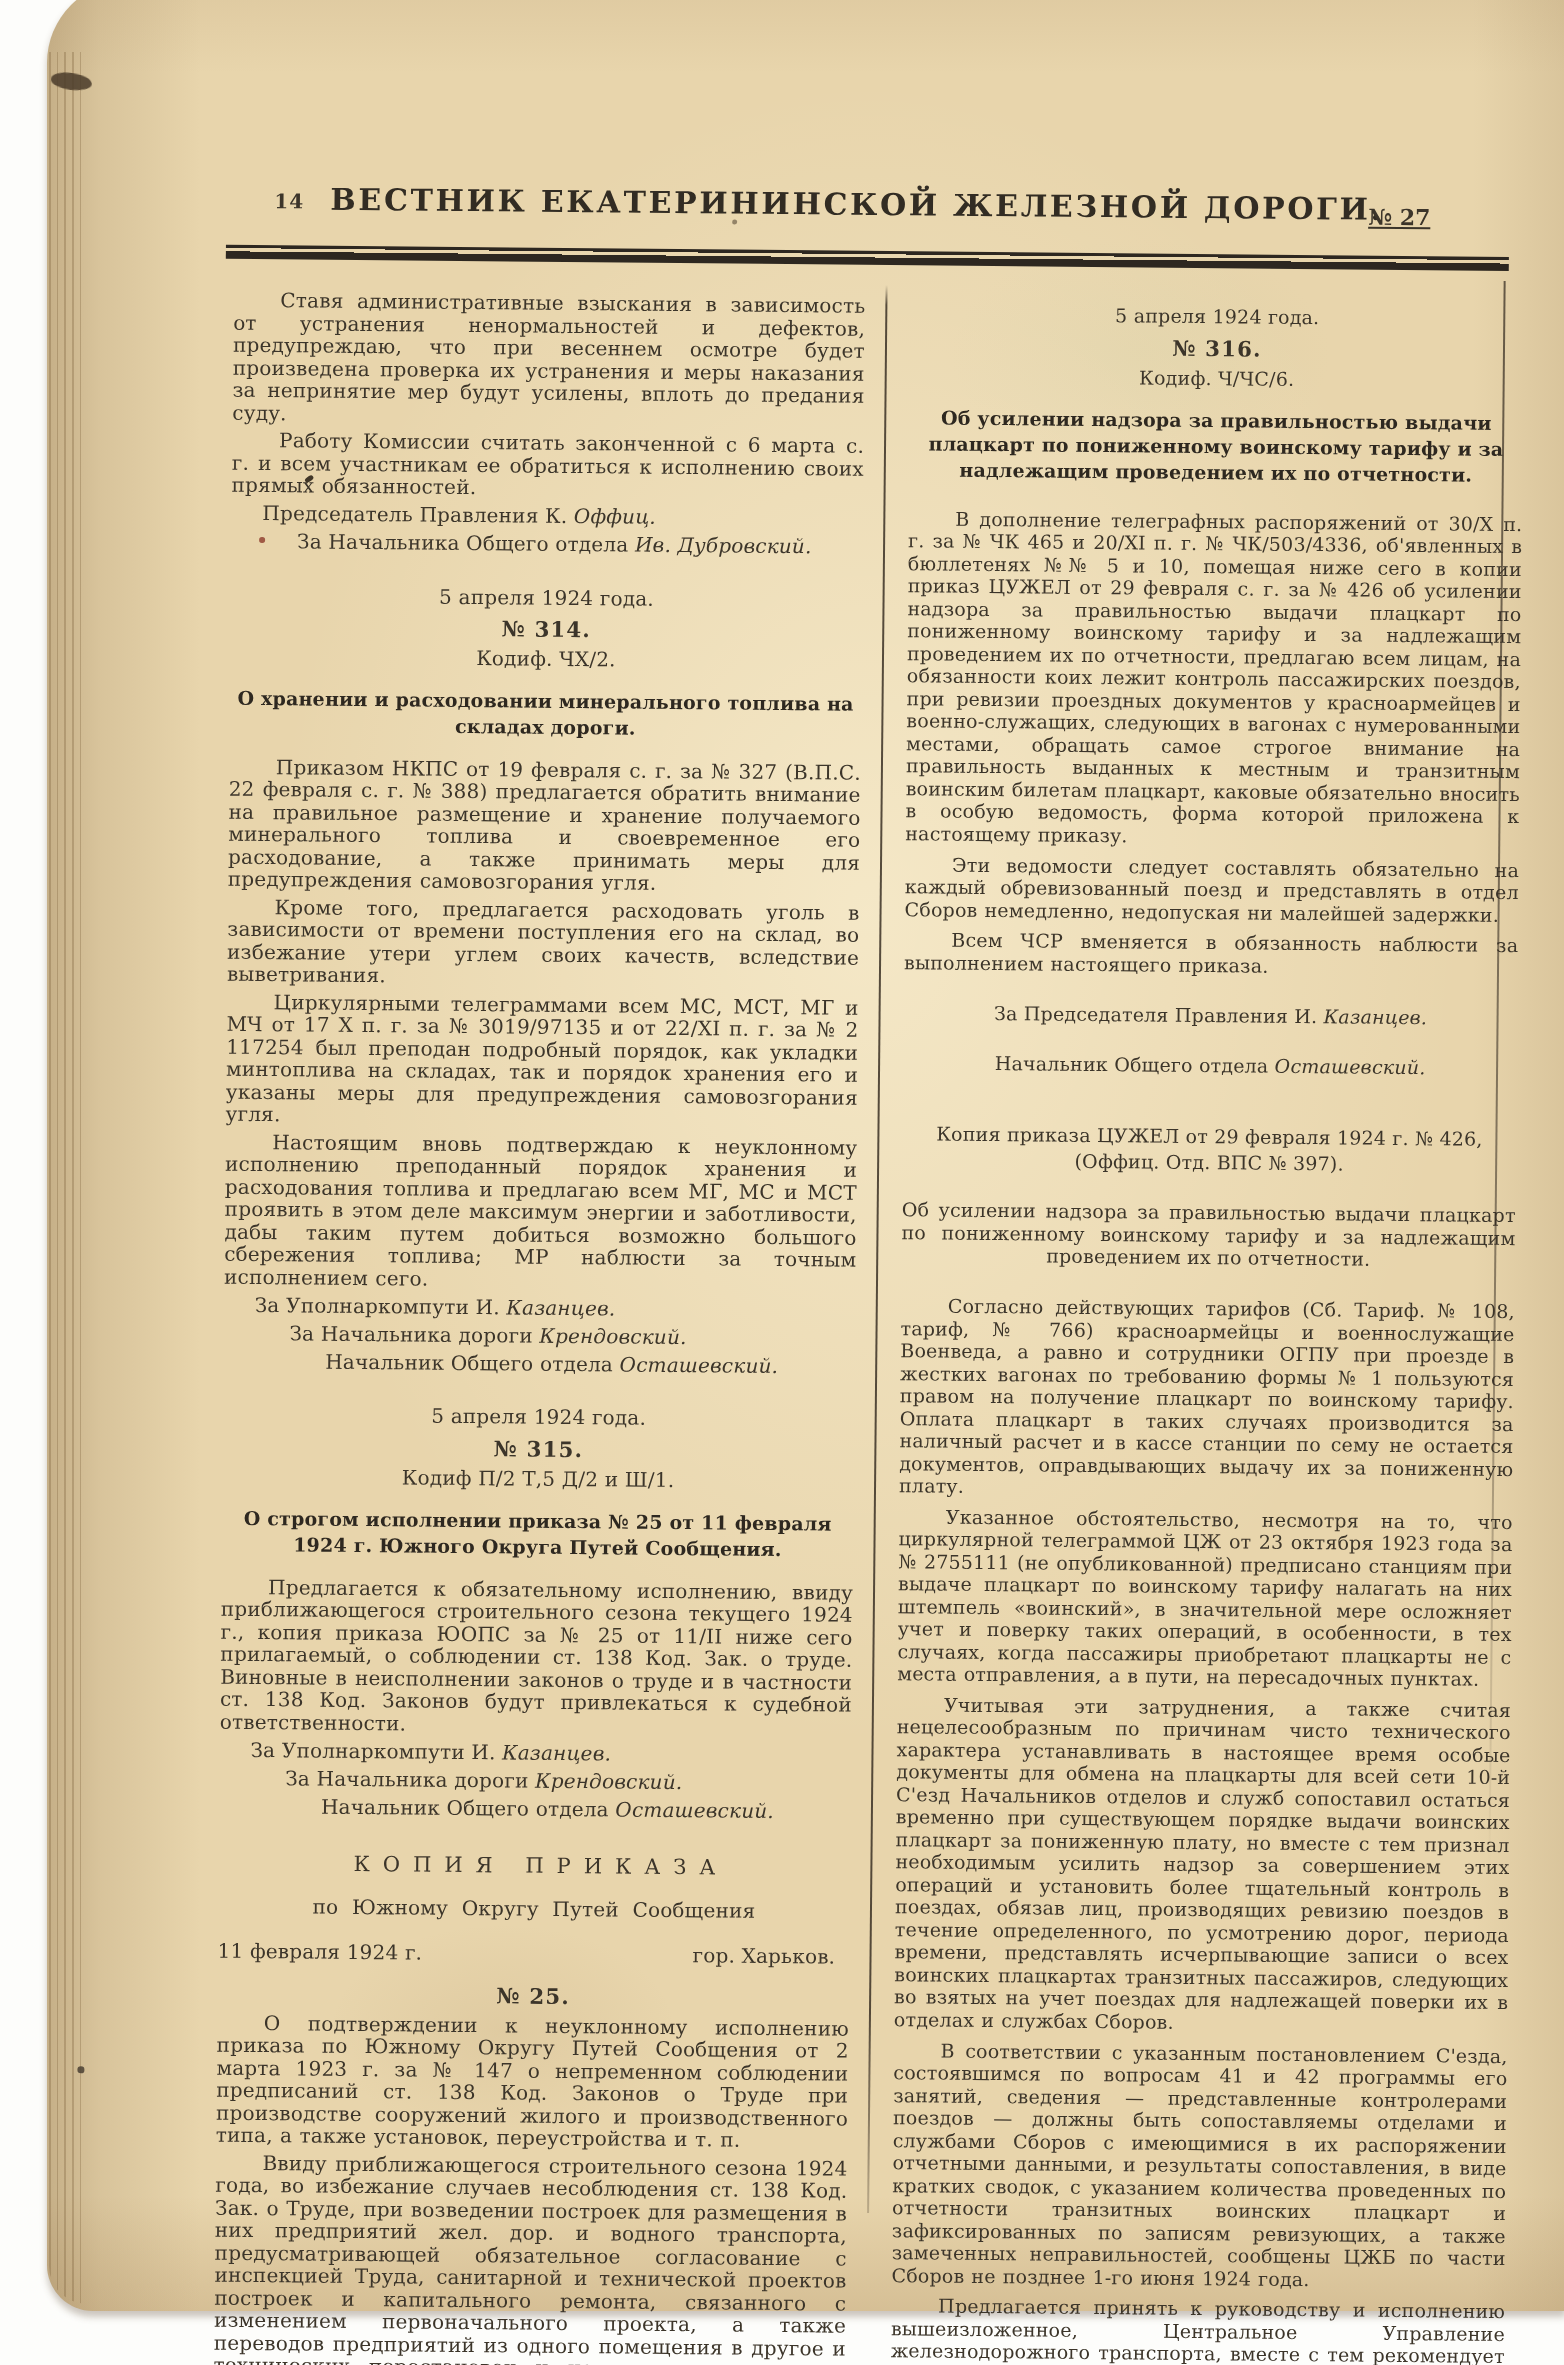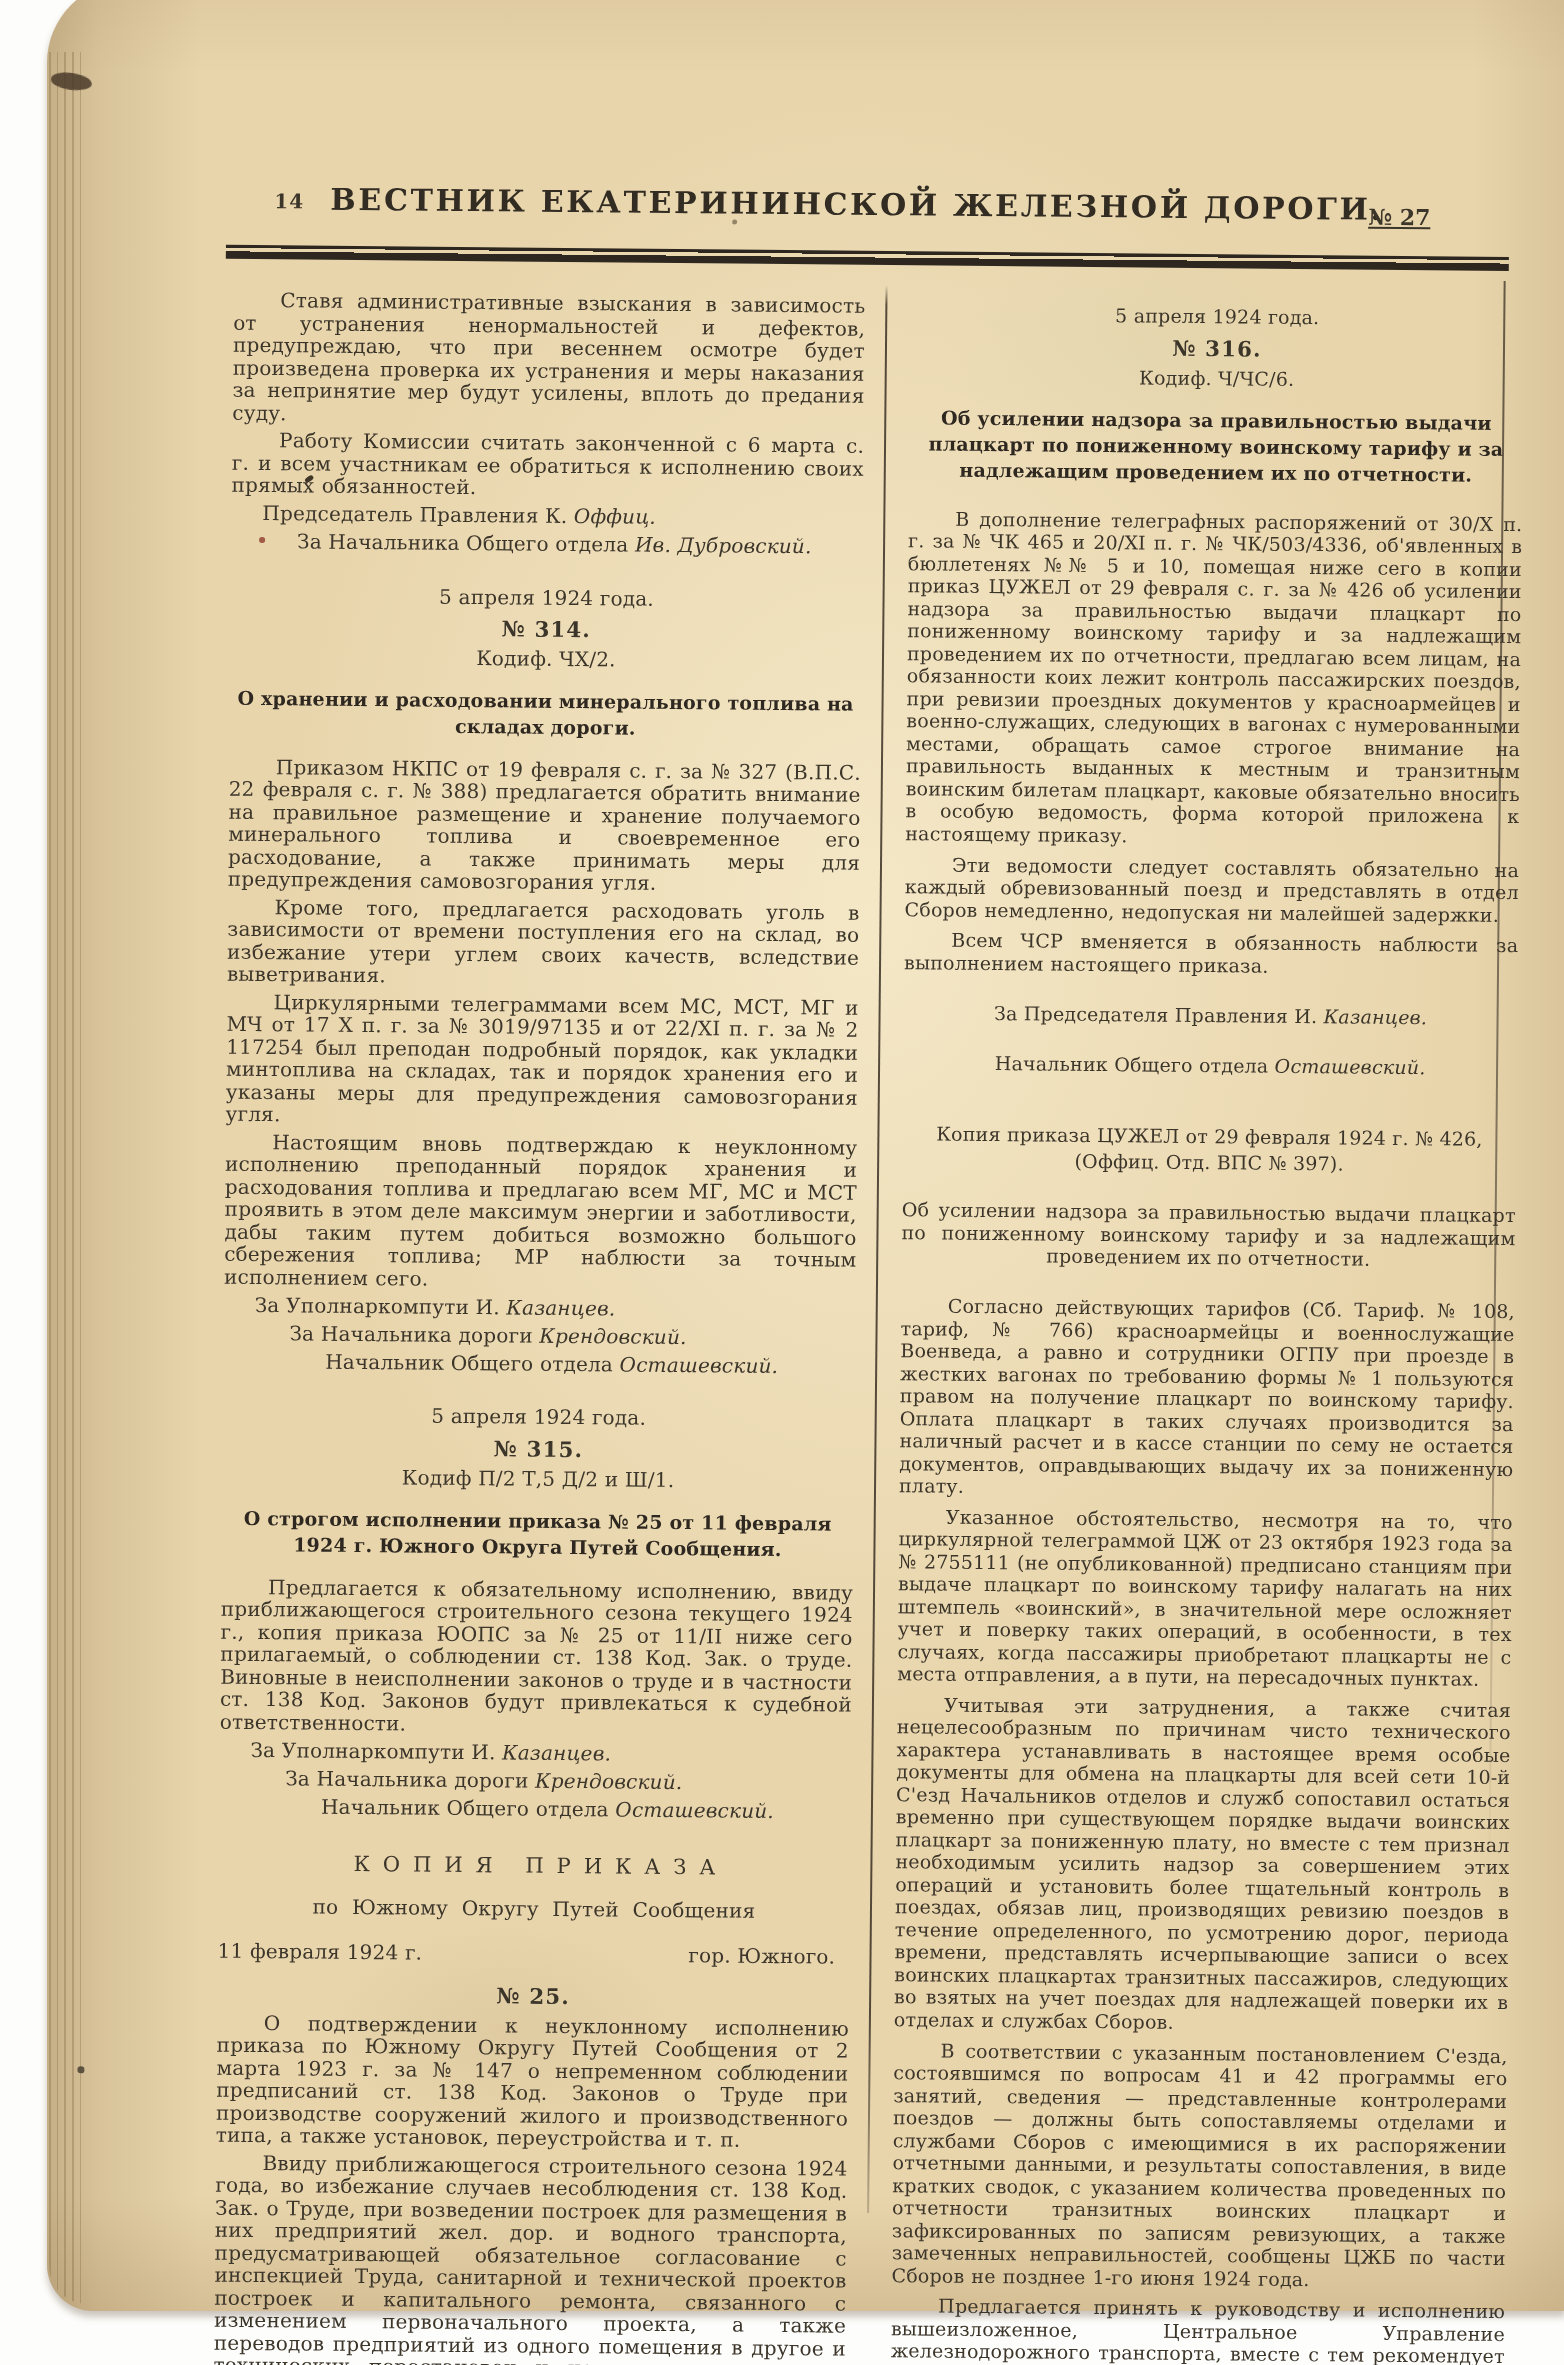--- a/index.html
+++ b/index.html
@@ -112,21 +112,21 @@
         <div class="codif">Кодиф П/2 Т,5 Д/2 и Ш/1.</div>
         <div class="order-heading">О строгом исполнении приказа № 25 от 11 февраля 1924 г. Южного Округа Путей Сообщения.</div>
         <div class="para">Предлагается к обязательному исполнению, ввиду приближающегося строительного сезона текущего 1924 г., копия приказа ЮОПС за № 25 от 11/II ниже сего прилагаемый, о соблюдении ст. 138 Код. Зак. о труде. Виновные в неисполнении законов о труде и в частности ст. 138 Код. Законов будут привлекаться к судебной ответственности.</div>
         <div class="sig lvl1"><span>За Уполнаркомпути И. </span><em>Казанцев.</em></div>
         <div class="sig lvl2"><span>За Начальника дороги </span><em>Крендовский.</em></div>
         <div class="sig lvl3"><span>Начальник Общего отдела </span><em>Осташевский.</em></div>
         <div class="copy-title">КОПИЯ ПРИКАЗА</div>
         <div class="copy-subtitle">по Южному Округу Путей Сообщения</div>
         <div class="date-place">
           <span>11 февраля 1924 г.</span>
-          <span>гор. Южного.</span>
+          <span>гор. Харьков.</span>
         </div>
         <div class="order-number">№ 25.</div>
         <div class="para">О подтверждении к неуклонному исполнению приказа по Южному Округу Путей Сообщения от 2 марта 1923 г. за № 147 о непременном соблюдении предписаний ст. 138 Код. Законов о Труде при производстве сооружений жилого и производственного типа, а также установок, переустройства и т. п.</div>
         <div class="para">Ввиду приближающегося строительного сезона 1924 года, во избежание случаев несоблюдения ст. 138 Код. Зак. о Труде, при возведении построек для размещения в них предприятий жел. дор. и водного транспорта, предусматривающей обязательное согласование с инспекцией Труда, санитарной и технической проектов построек и капитального ремонта, связанного с изменением первоначального проекта, а также переводов предприятий из одного помещения в другое и технических перестановок и новых установок, вновь предлагаю принять к неуклонному исполнению приказ по Южному Округу Путей Сообщения от 2 III 1923 года за № 147, так как точное соблюдение ст. 138 Код. Законов о Труде ведет к рационализации устройства и размещения предприятий к оздоровлению условий труда рабочих и служащих и к экономии средств, нередко расходуемых на переустройство по требованию инспекции труда.</div>
       </div>
     <div class="column-divider"></div>
     <div class="col col-right">
         <div class="date-center">5 апреля 1924 года.</div>
         <div class="order-number">№ 316.</div>
         <div class="codif">Кодиф. Ч/ЧС/6.</div>

